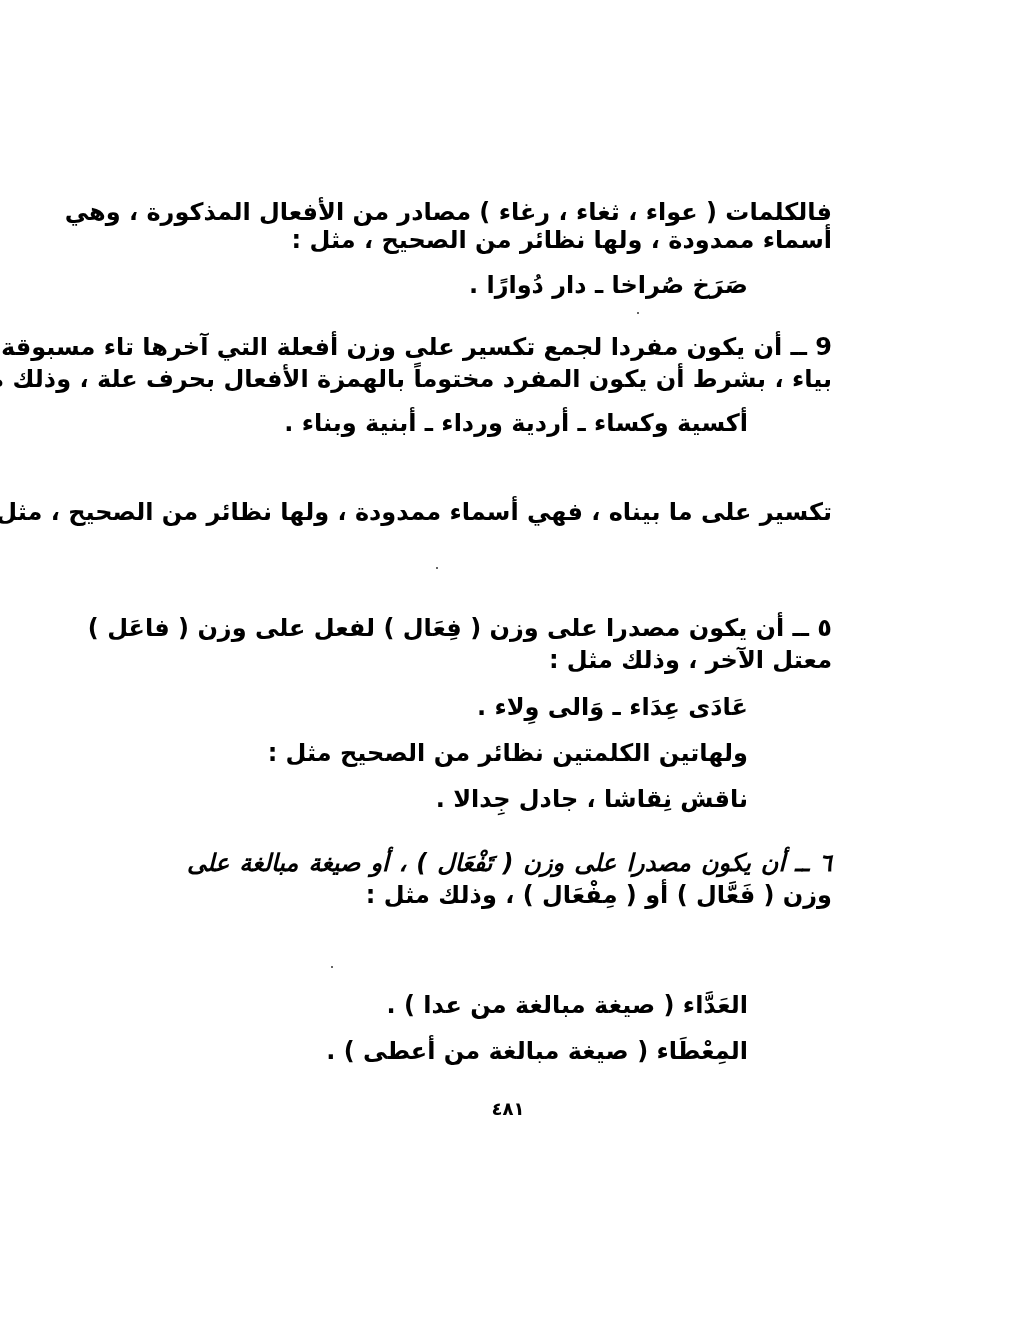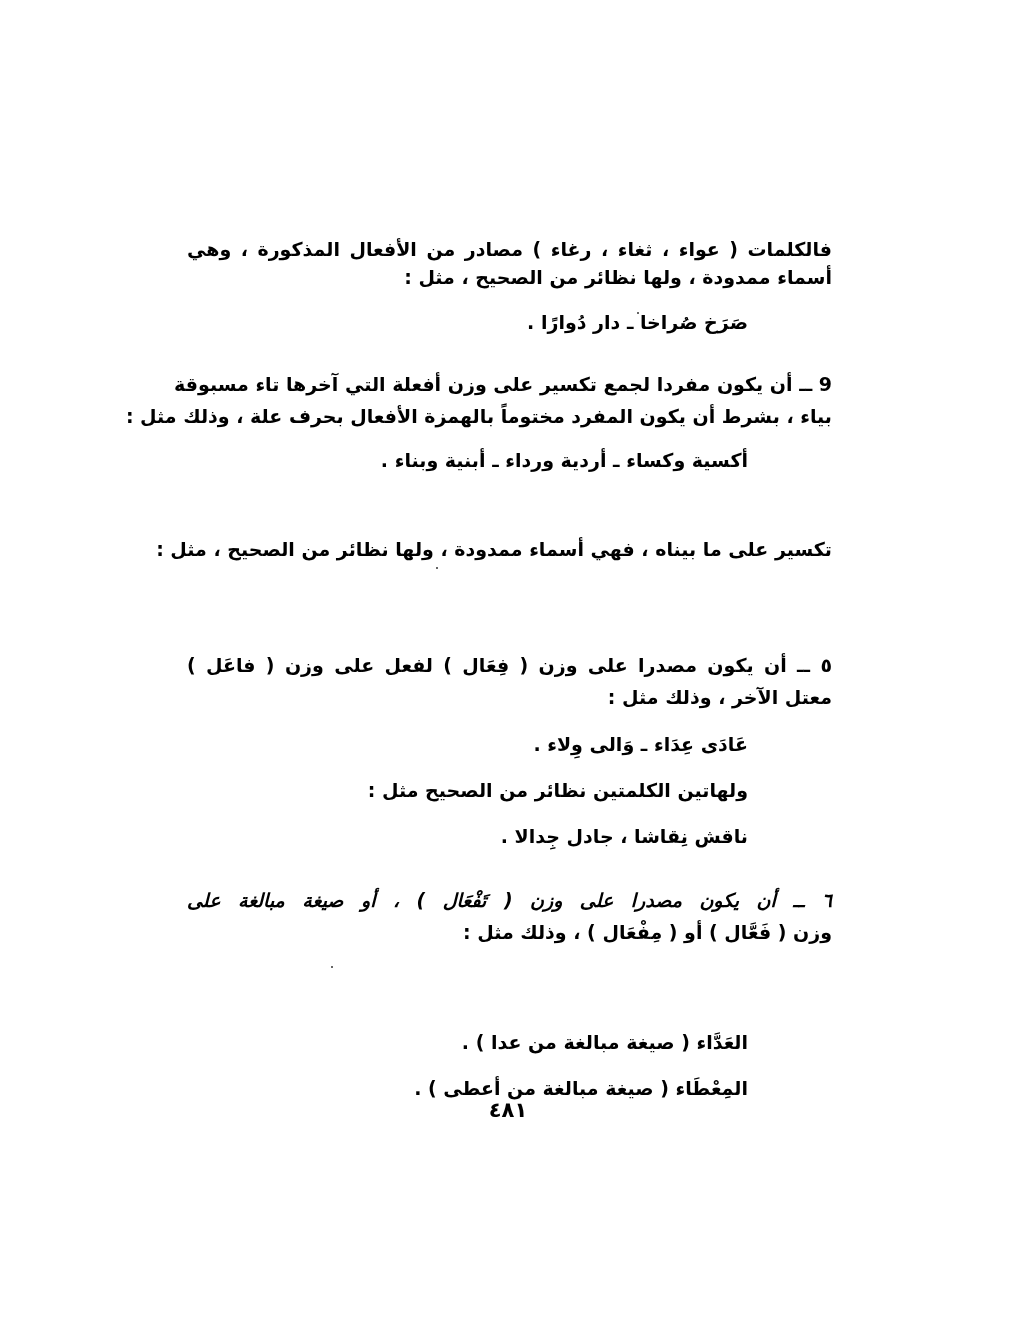--- a/index.html
+++ b/index.html
@@ -17,36 +17,35 @@
     }
     .page {
       position: absolute;
       left: 0; top: 0;
       width: 1020px; height: 1320px;
       direction: rtl;
     }
     .line {
       position: absolute;
       white-space: nowrap;
-      font-size: 19px;
+      font-size: 24px;
       font-weight: bold;
       line-height: 30px;
       direction: rtl;
       unicode-bidi: embed;
-      margin-top: 37px;
     }
     .full { right: 188px; width: 645px; text-align: justify; text-align-last: justify; }
     .last { right: 188px; }
     .ex { right: 272px; }
     .pagenum {
       position: absolute;
       left: 478px; top: 1098px;
       width: 60px;
       text-align: center;
-      font-size: 21px;
+      font-size: 18px;
       font-weight: bold;
       direction: rtl;
     }
     .speck {
       position: absolute;
       width: 2px; height: 2px;
       background: #666;
     }
   </style>
 </head>

